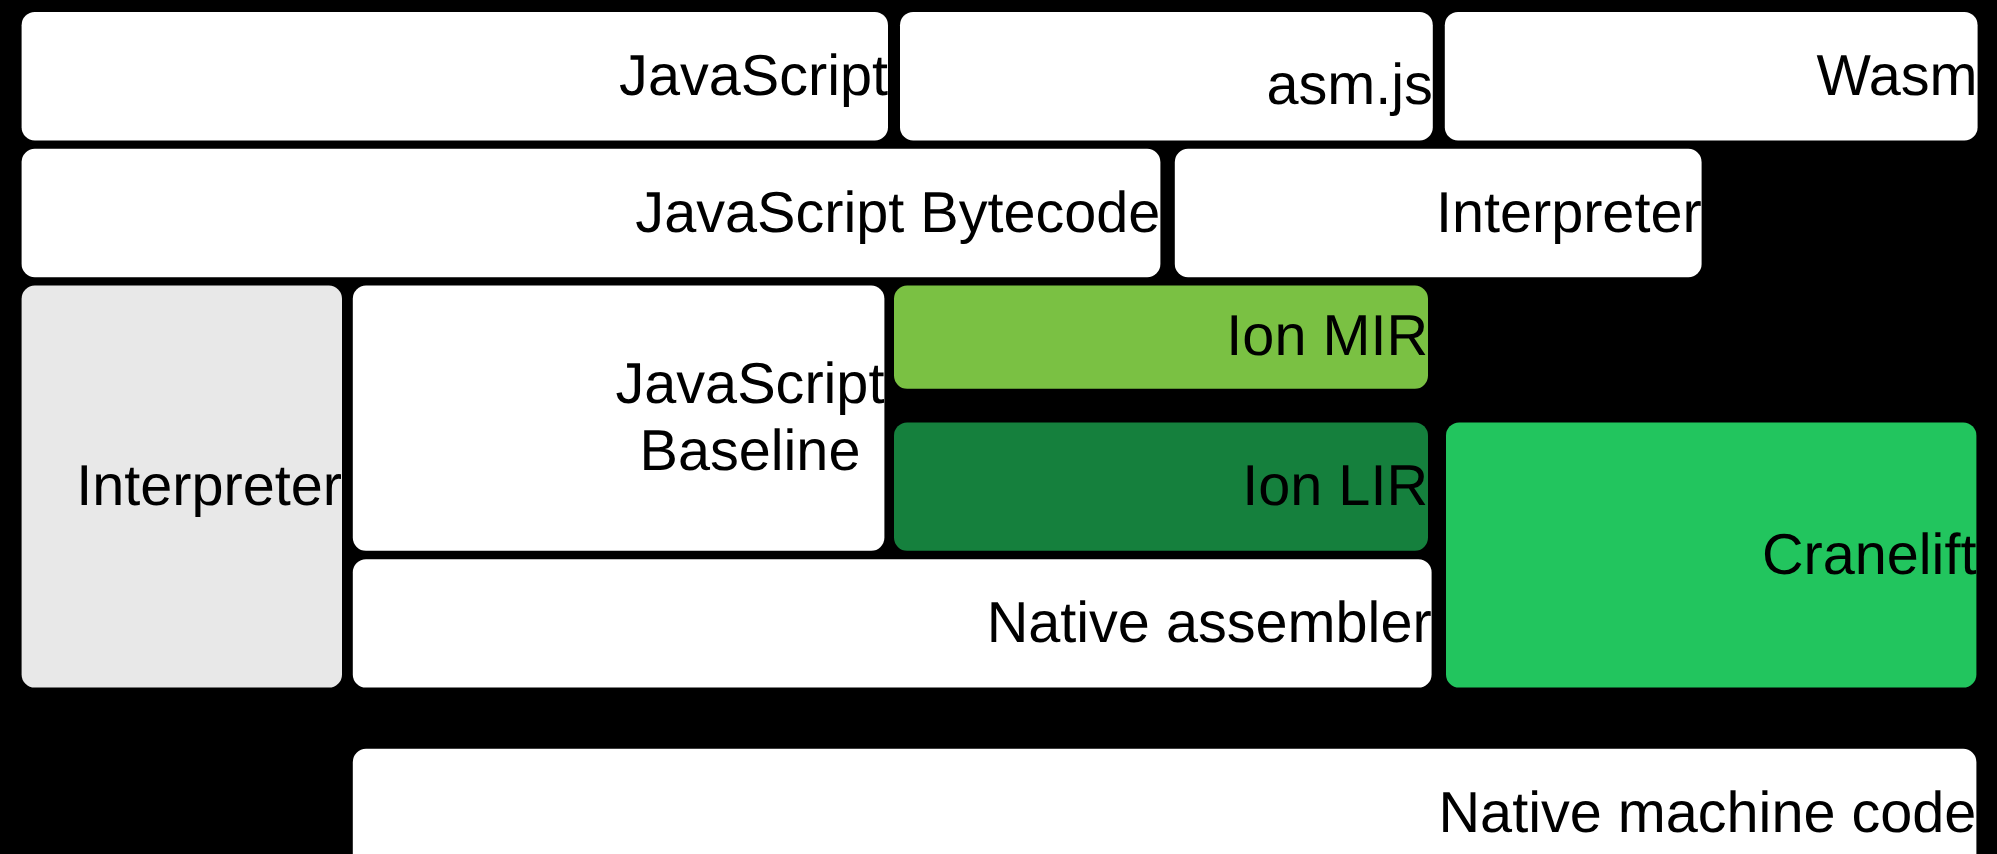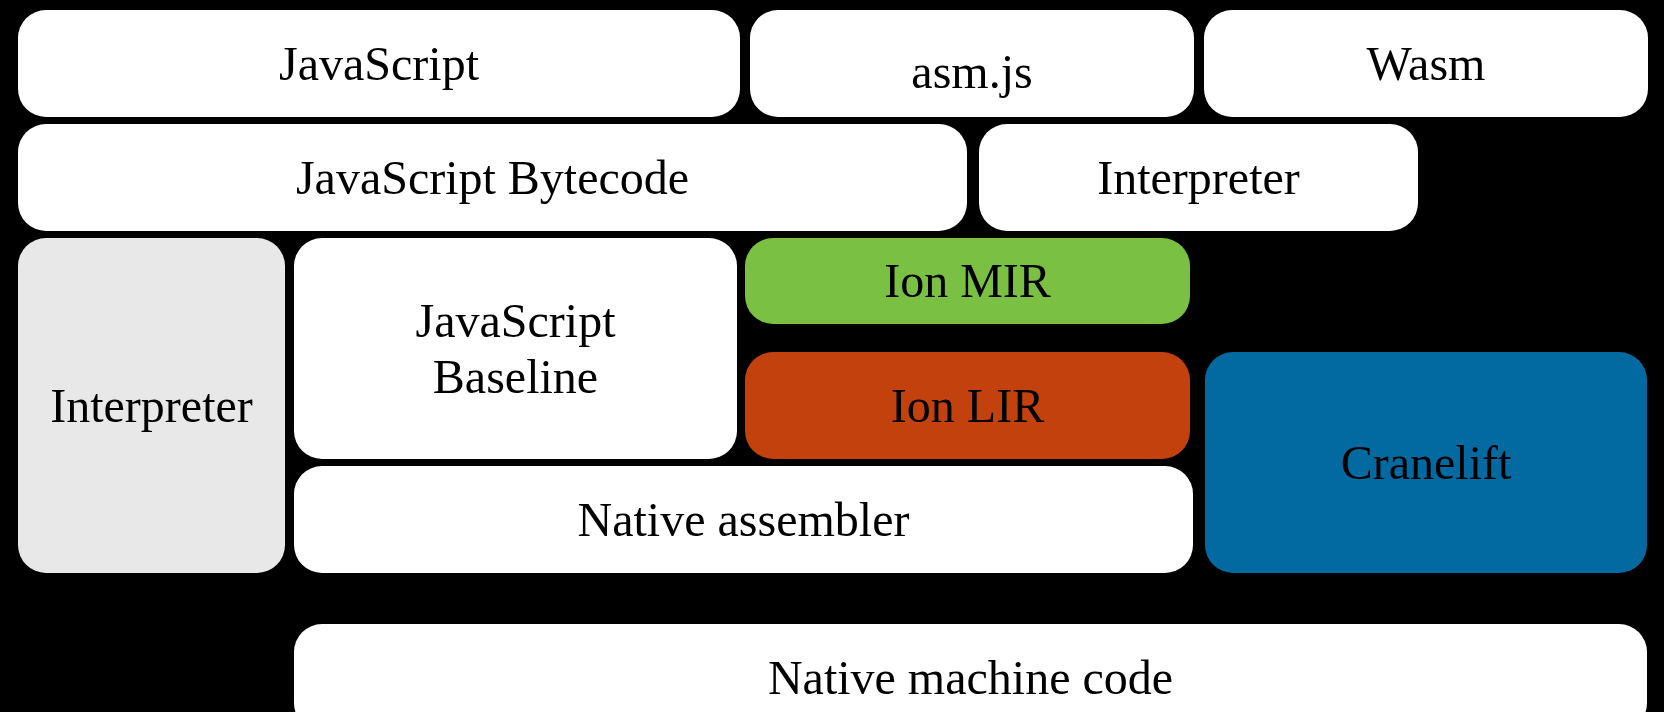--- a/index.html
+++ b/index.html
@@ -10,26 +10,25 @@
   .canvas {
     position: relative;
     width: 1664px;
     height: 712px;
     background: #000000;
     overflow: hidden;
     font-family: "Liberation Sans", sans-serif;
   }
   .block {
     position: absolute;
-    border-radius: 28px;
+    border-radius: 11px;
     display: flex;
     align-items: center;
-    justify-content: center;
+    justify-content: flex-end;
     box-sizing: border-box;
-    font-family: Liberation Serif, serif;
   }
   .block-label {
     font-size: 48px;
     line-height: 1.16;
     color: #000000;
     text-align: center;
     white-space: pre-line;
     letter-spacing: 0px;
   }
 </style>
@@ -55,24 +54,24 @@
     <div class="block" style="left: 18px; top: 238px; width: 267px; height: 335px; background: rgb(232, 232, 232);">
       <span class="block-label" style="color: rgb(0, 0, 0);">Interpreter</span>
     </div>
     <div class="block" style="left: 294px; top: 238px; width: 443px; height: 221px; background: rgb(255, 255, 255);">
       <span class="block-label" style="color: rgb(0, 0, 0);">JavaScript
 Baseline</span>
     </div>
     <div class="block" style="left: 745px; top: 238px; width: 445px; height: 86px; background: rgb(122, 193, 67);">
       <span class="block-label" style="color: rgb(0, 0, 0);">Ion MIR</span>
     </div>
-    <div class="block" style="left: 745px; top: 352px; width: 445px; height: 107px; background: #c2410c;">
+    <div class="block" style="left: 745px; top: 352px; width: 445px; height: 107px; background: #15803d;">
       <span class="block-label" style="color: rgb(0, 0, 0);">Ion LIR</span>
     </div>
-    <div class="block" style="left: 1205px; top: 352px; width: 442px; height: 221px; background: #0369a1;">
+    <div class="block" style="left: 1205px; top: 352px; width: 442px; height: 221px; background: #22c55e;">
       <span class="block-label" style="color: rgb(0, 0, 0);">Cranelift</span>
     </div>
     <div class="block" style="left: 294px; top: 466px; width: 899px; height: 107px; background: rgb(255, 255, 255);">
       <span class="block-label" style="color: rgb(0, 0, 0);">Native assembler</span>
     </div>
     <div class="block" style="left: 294px; top: 580px; width: 1353px; height: 107px; background: rgb(255, 255, 255); margin-top: 44px;">
       <span class="block-label" style="color: rgb(0, 0, 0);">Native machine code</span>
     </div>
   </div>
 

